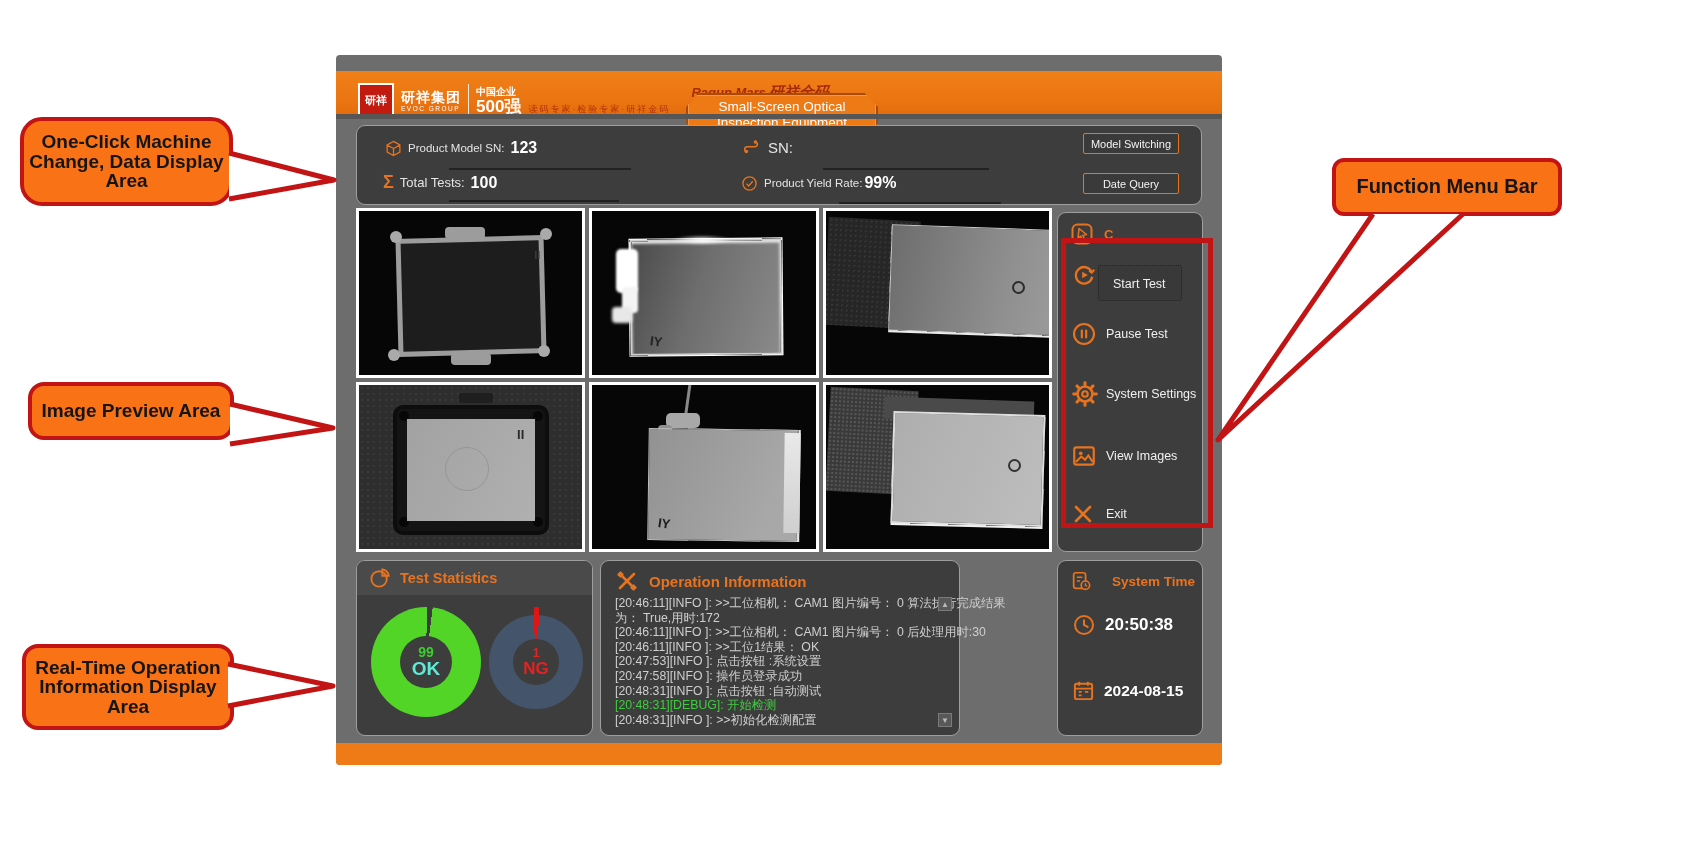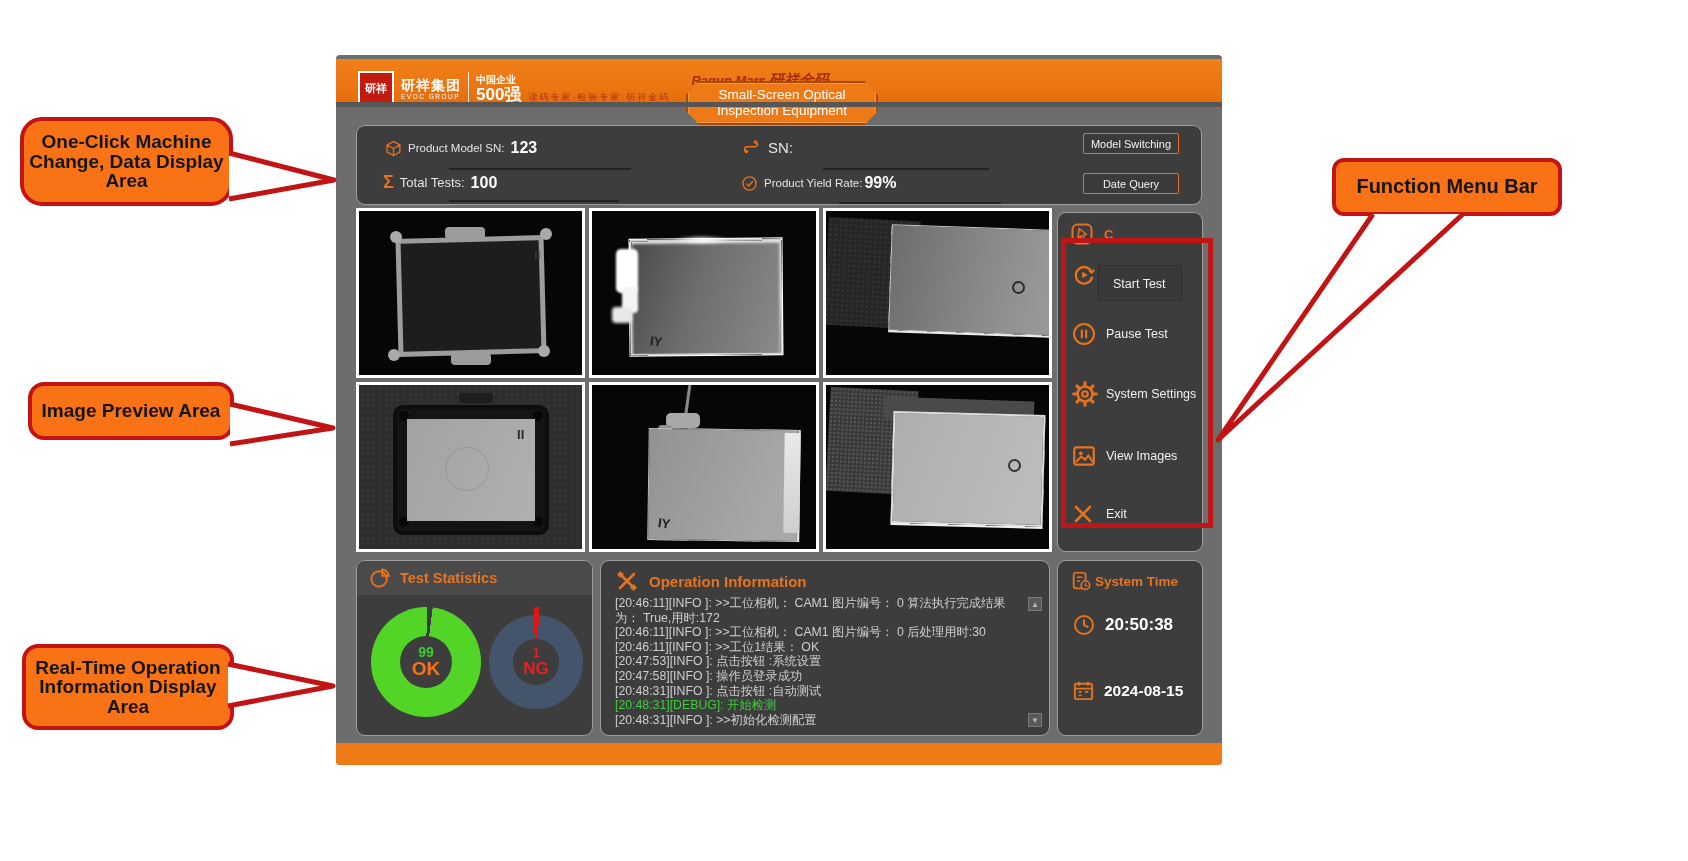--- a/index.html
+++ b/index.html
@@ -1,21 +1,21 @@
 <!DOCTYPE html>
 <html><head>
 <meta charset="utf-8">
 <style>
   html,body{margin:0;padding:0;background:#fff;}
   *{box-sizing:border-box;font-family:"Liberation Sans",sans-serif;}
   #canvas{position:relative;width:1688px;height:861px;background:#fff;overflow:hidden;}
 
   
   .window{position:absolute;left:336px;top:55px;width:886px;height:710px;background:#6d6d6d;border-radius:4px;overflow:hidden;}
-  .win-header{position:absolute;left:0;top:4px;width:100%;height:48px;background:linear-gradient(180deg,#f08018 0%,#ea7310 70%,#e06a0c 100%);}
+  .win-header{position:absolute;left:0;top:16px;width:100%;height:48px;background:linear-gradient(180deg,#f08018 0%,#ea7310 70%,#e06a0c 100%);}
   .win-header:after{content:"";position:absolute;left:0;bottom:0;width:100%;height:5px;background:#565656;}
   .win-footer{position:absolute;left:0;bottom:0;width:100%;height:22px;background:#ee7b16;}
 
   .logo-wrap{position:absolute;left:22px;top:12px;display:flex;align-items:center;gap:7px;}
   .logo-mark{width:36px;height:36px;background:#c21a0e;color:#fff;font-size:11px;font-weight:bold;display:flex;align-items:center;justify-content:center;border:2px solid #fff;line-height:1.05;text-align:center;}
   .logo-col{display:flex;flex-direction:column;color:#fff;line-height:1;}
   .logo-cn{font-size:14px;font-weight:bold;letter-spacing:1px;}
   .logo-en{font-size:6.5px;letter-spacing:1.5px;margin-top:2px;}
   .logo-div{width:1px;height:34px;background:rgba(255,255,255,.85);}
   .logo-rank{display:flex;flex-direction:column;color:#fff;line-height:1;}
@@ -52,38 +52,38 @@
   .menu-item .mlabel{position:absolute;left:48px;color:#f0f0f0;font-size:12.5px;white-space:nowrap;}
   .start-box{position:absolute;left:40px;top:-10px;width:84px;height:36px;border:1px dotted #242424;background:#393939;border-radius:2px;}
   .start-box .mlabel{position:absolute;left:14px;top:11px;}
   #menu-redbox{position:absolute;left:1061px;top:238px;width:152px;height:290px;border:5px solid #c11414;z-index:4;}
 
   
   #stats-panel{left:356px;top:560px;width:237px;height:176px;}
   .donut{position:absolute;border-radius:50%;}
   .donut .hole{position:absolute;left:26%;top:26%;width:48%;height:48%;background:#3d3d3d;border-radius:50%;display:flex;flex-direction:column;align-items:center;justify-content:center;line-height:1.05;}
   .ok-num{color:#3fcc30;font-size:14px;font-weight:bold;}
-  .ok-word{color:#f97316;font-size:19px;font-weight:bold;}
+  .ok-word{color:#5eead4;font-size:19px;font-weight:bold;}
   .ng-num{color:#e32222;font-size:13px;font-weight:bold;}
   .ng-word{color:#e32222;font-size:17px;font-weight:bold;}
   .ng-notch{position:absolute;left:50%;top:-8px;width:5px;height:18px;margin-left:-2px;background:#e01515;}
 
   
-  #log-panel{left:600px;top:560px;width:450px;height:176px;}
+  #log-panel{left:600px;top:560px;width:360px;height:176px;}
   .log-head{display:flex;align-items:center;gap:10px;padding:8px 0 0 14px;color:#e8731f;font-size:15px;font-weight:bold;}
   .log-body{position:absolute;left:14px;top:35px;width:408px;color:#cfcfcf;font-size:12.3px;line-height:14.6px;}
   .log-line{white-space:normal;word-break:break-all;}
   .log-line.green{color:#3ecc3e;}
   .scrollbtn{position:absolute;right:7px;width:14px;height:14px;background:#585858;border:1px solid #7a7a7a;color:#b9b9b9;font-size:8px;display:flex;align-items:center;justify-content:center;cursor:pointer;}
   #scroll-up{top:36px;}
   #scroll-down{bottom:8px;}
 
   
   #time-panel{left:1057px;top:560px;width:146px;height:176px;}
-  .time-head{display:flex;align-items:center;gap:3px;padding:9px 0 0 12px;color:#e8731f;font-size:13.5px;font-weight:bold;}
+  .time-head{display:flex;align-items:center;gap:20px;padding:9px 0 0 12px;color:#e8731f;font-size:13.5px;font-weight:bold;}
   .trow{position:absolute;left:14px;display:flex;align-items:center;gap:9px;color:#fff;font-weight:bold;}
   #time-row{top:52px;font-size:17px;}
   #date-row{top:118px;font-size:15.5px;}
 
   
   .callout{position:absolute;background:#f97316;border:4px solid #c21414;color:#151515;text-align:center;z-index:5;display:flex;align-items:center;justify-content:center;}
   .callout .ctext{font-size:19px;line-height:19.5px;font-weight:bold;}
   .tail{position:absolute;z-index:6;}
 
   

